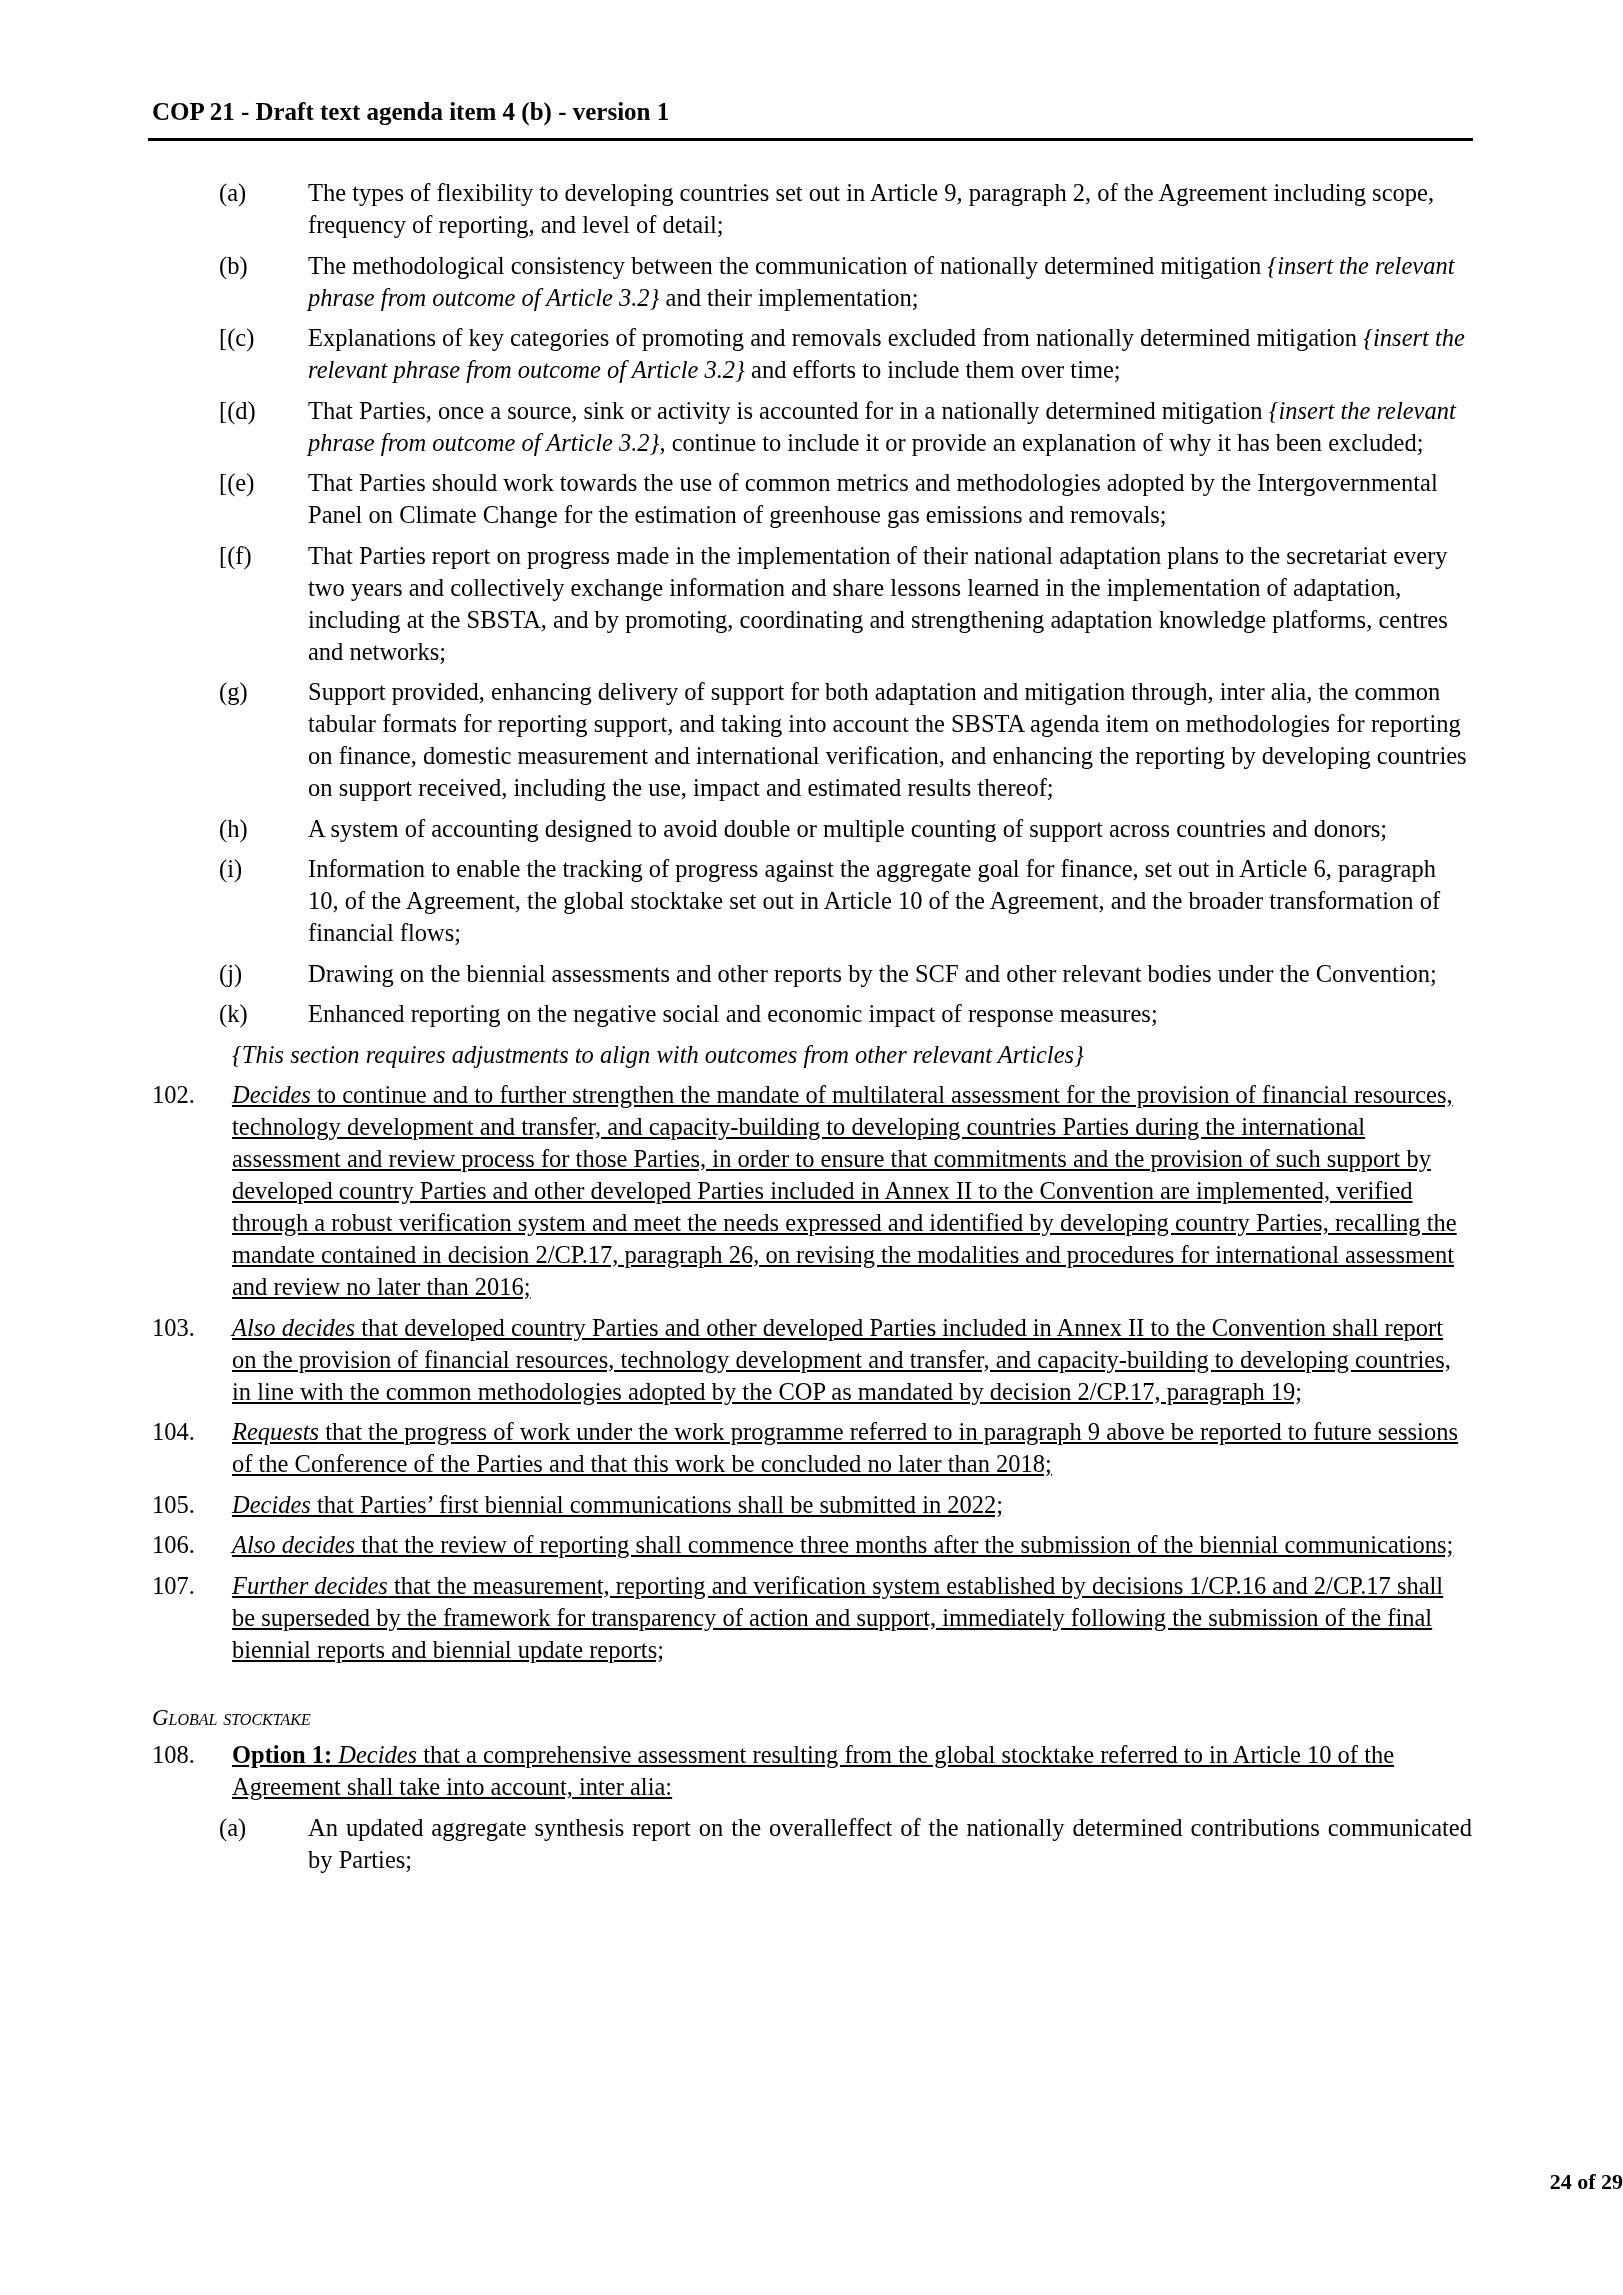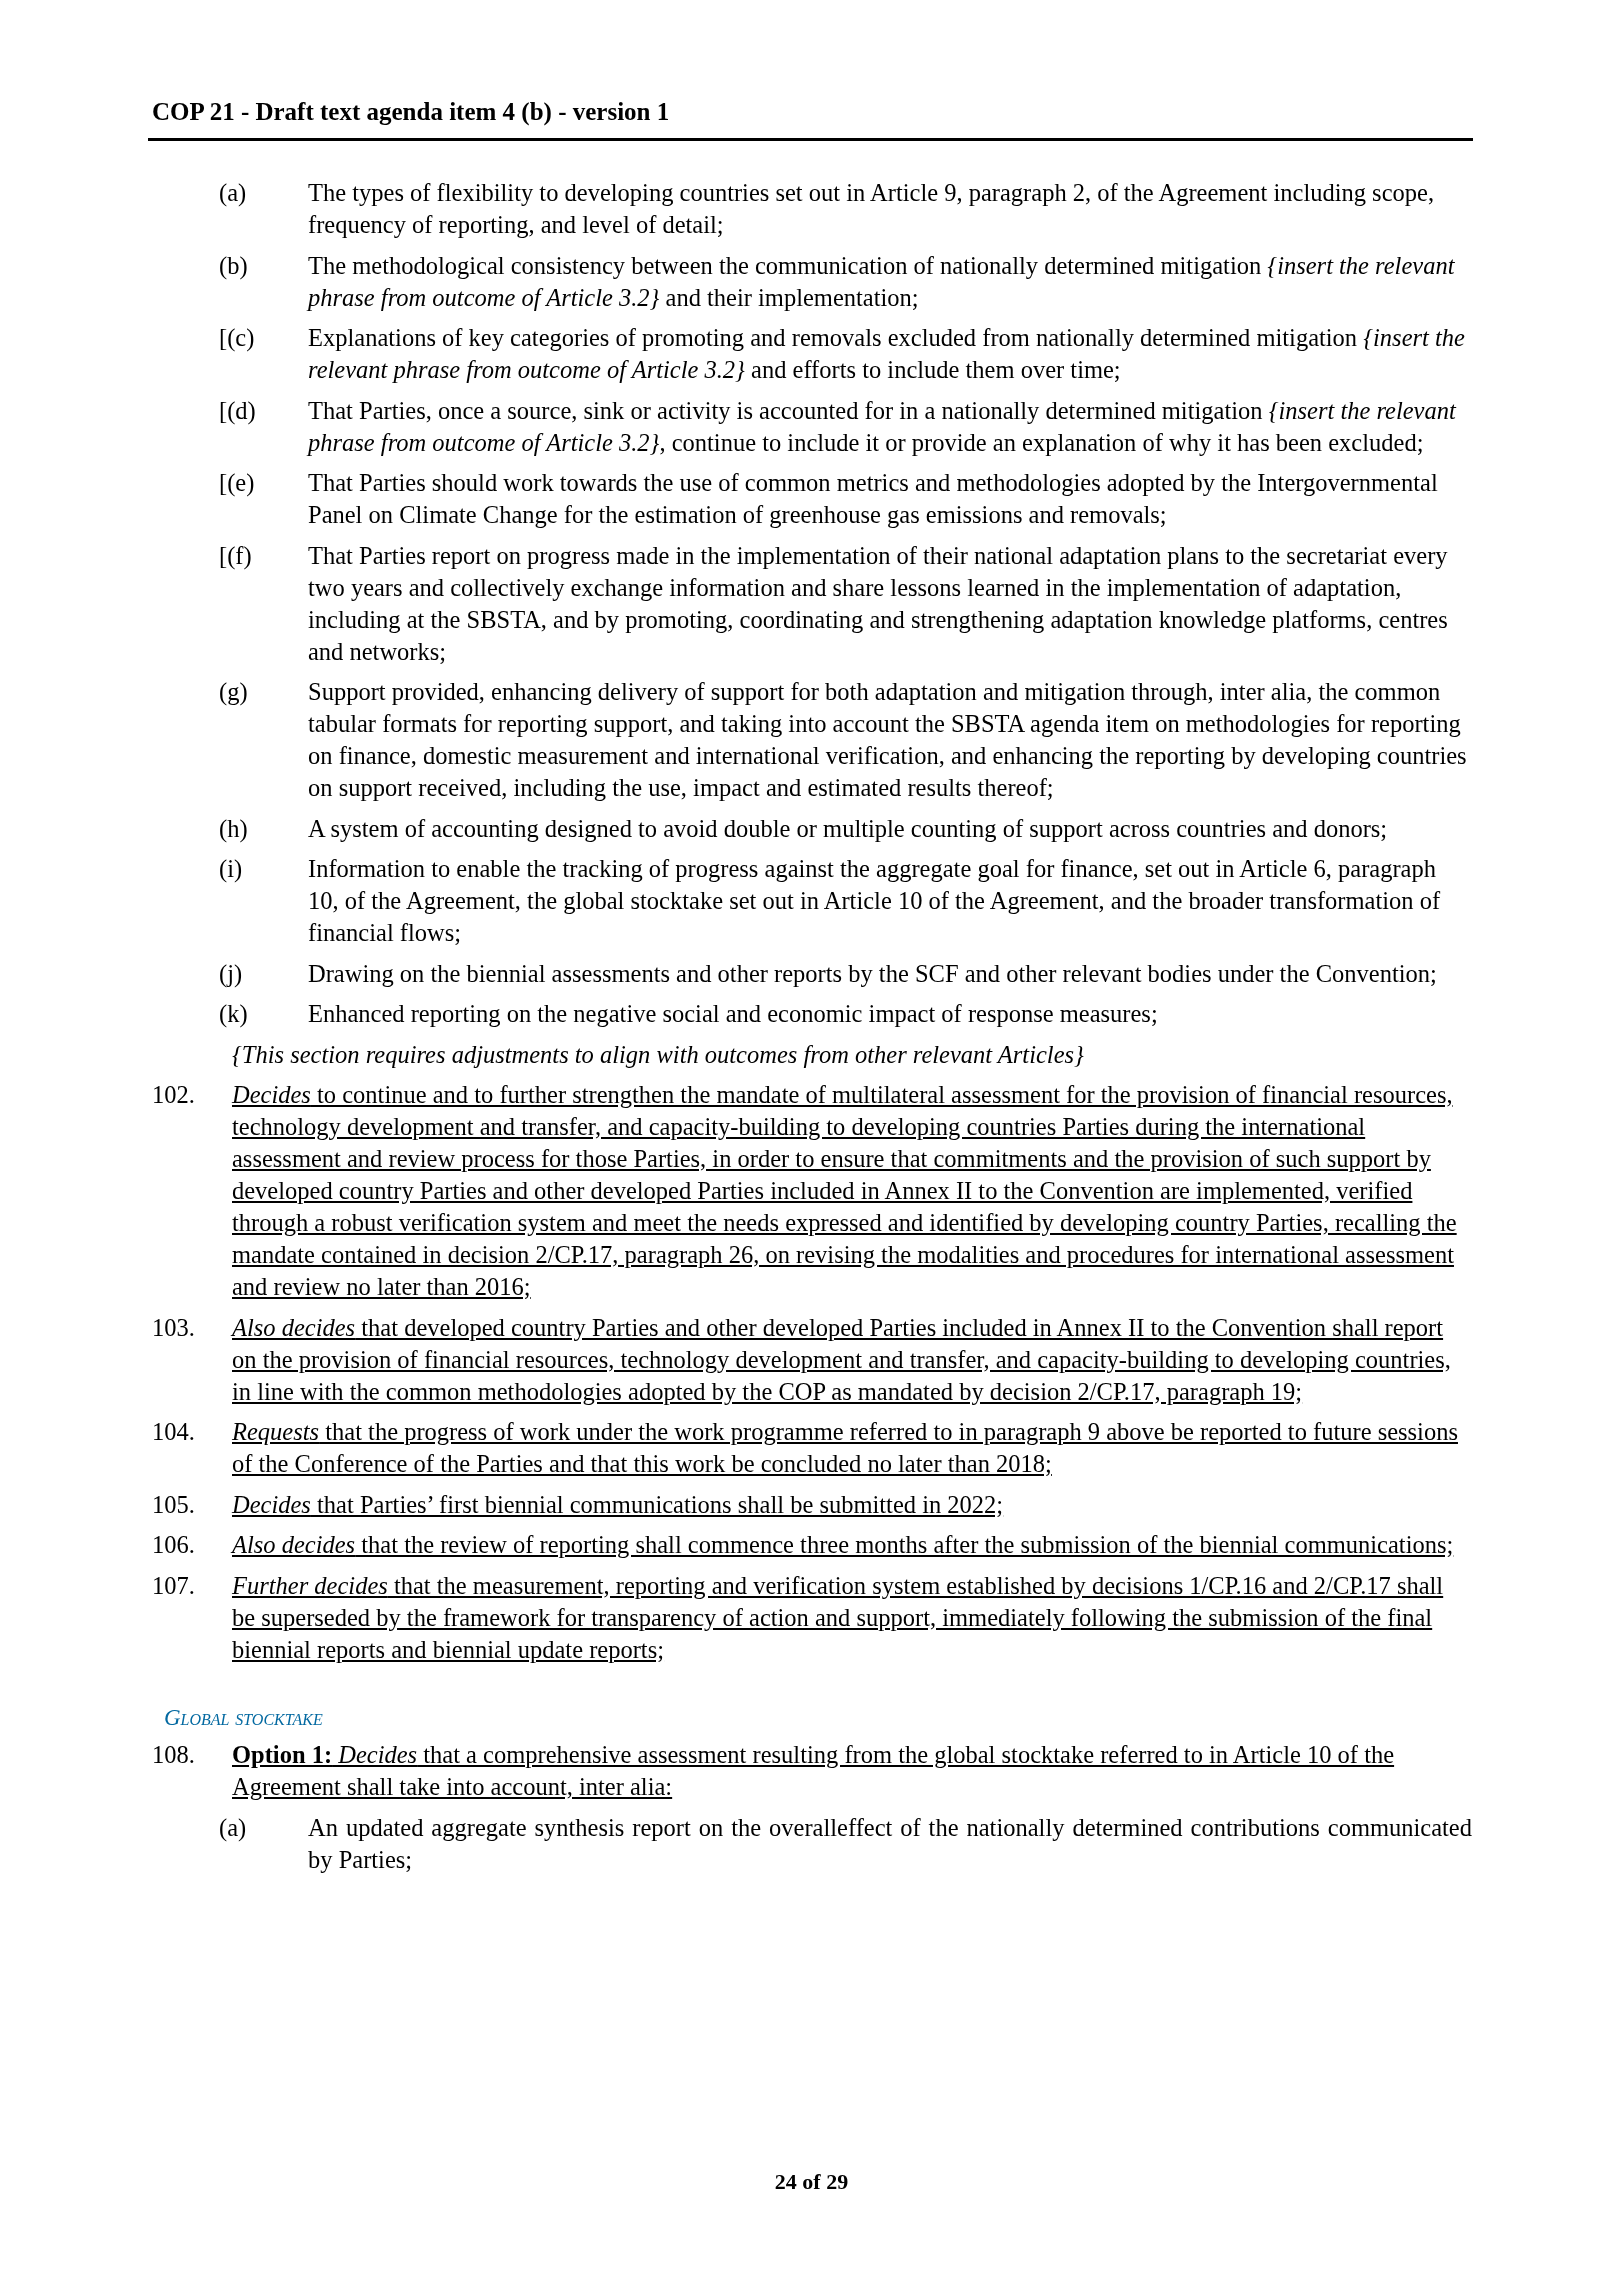--- a/index.html
+++ b/index.html
@@ -9,24 +9,24 @@
   .header-rule { position: absolute; left: 148px; top: 138px; width: 1325px; height: 2.6px; background: #000; }
   .content { position: absolute; left: 152px; top: 177px; width: 1320px; font-size: 24.5px; line-height: 32px; }
   .sub { position: relative; padding-left: 156px; margin-bottom: 8.5px; }
   .sub .lbl { position: absolute; left: 67px; top: 0; }
   .note { padding-left: 80px; margin-bottom: 8.5px; font-style: italic; }
   .para { position: relative; padding-left: 80px; margin-bottom: 8.5px; text-decoration: underline; }
   .para .num { position: absolute; left: 0; top: 0; }
   .para .lead { font-style: italic; }
   .para .bold { font-weight: bold; }
   .it { font-style: italic; }
-  .section-heading { color: #0369a1; font-style: italic; font-variant: small-caps; font-size: 23px;
-                     margin-top: 37px; margin-bottom: 7.9px; line-height: 29px; margin-left: 12px; }
+  .section-heading { color: #000000; font-style: italic; font-variant: small-caps; font-size: 23px;
+                     margin-top: 37px; margin-bottom: 7.9px; line-height: 29px; }
   .justify { text-align: justify; text-align-last: left; }
-  .footer { position: absolute; left: 0; width: 1623px; top: 2169px; text-align: center;
+  .footer { position: absolute; left: 0; width: 1623px; top: 2169px; text-align: right;
             font-size: 22px; font-weight: bold; }
 </style>
 </head>
 <body>
 
 <div class="header">COP 21 - Draft text agenda item 4 (b) - version 1</div>
 <div class="header-rule"></div>
 
 <div class="content">
 

